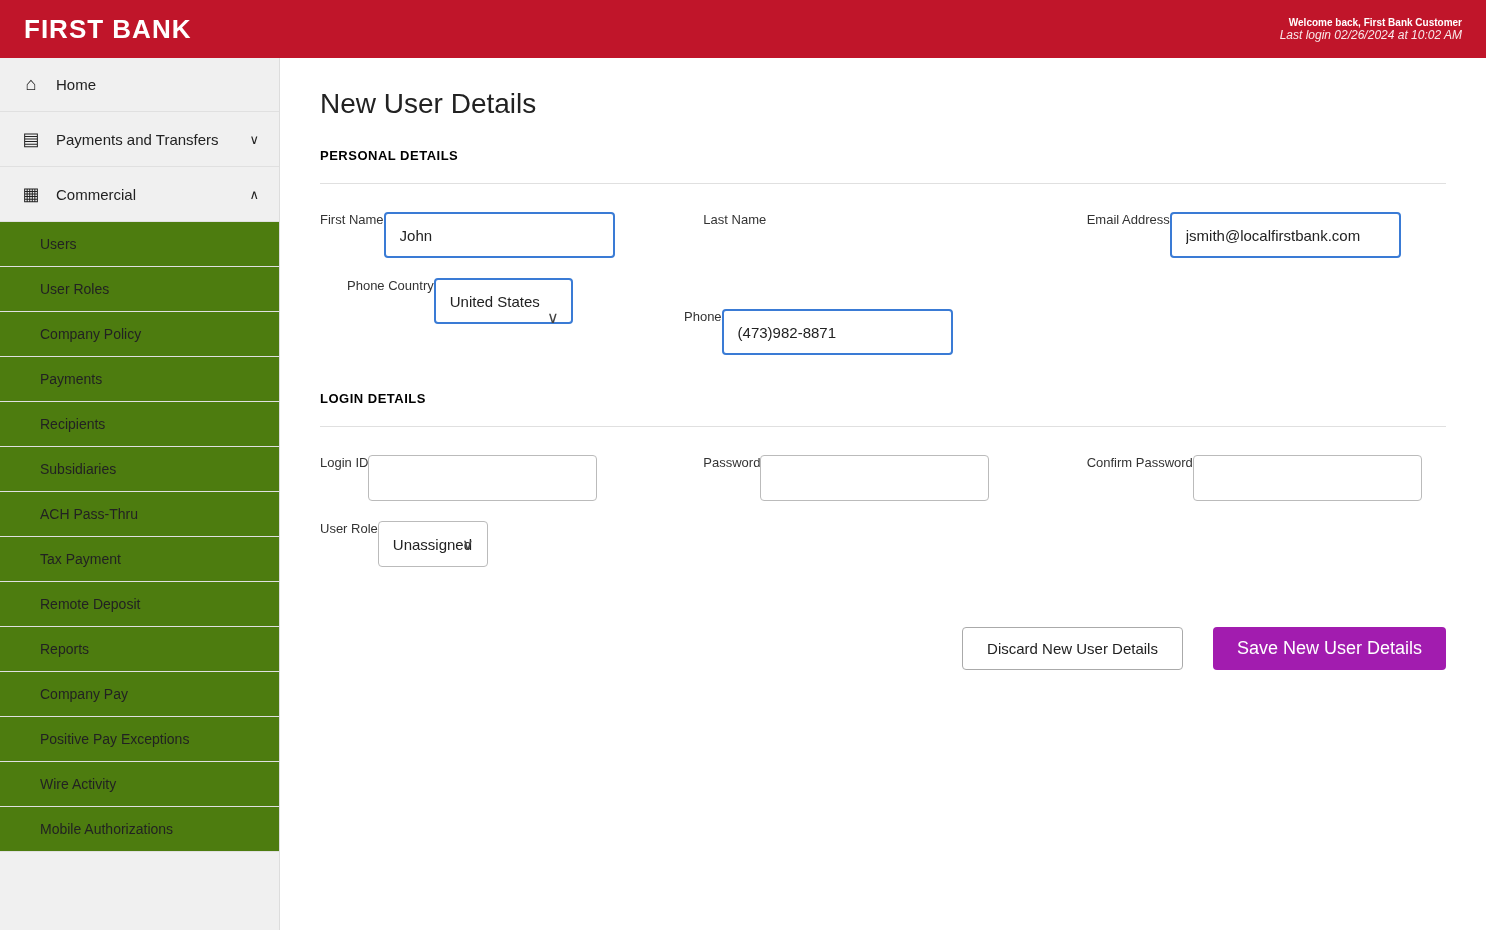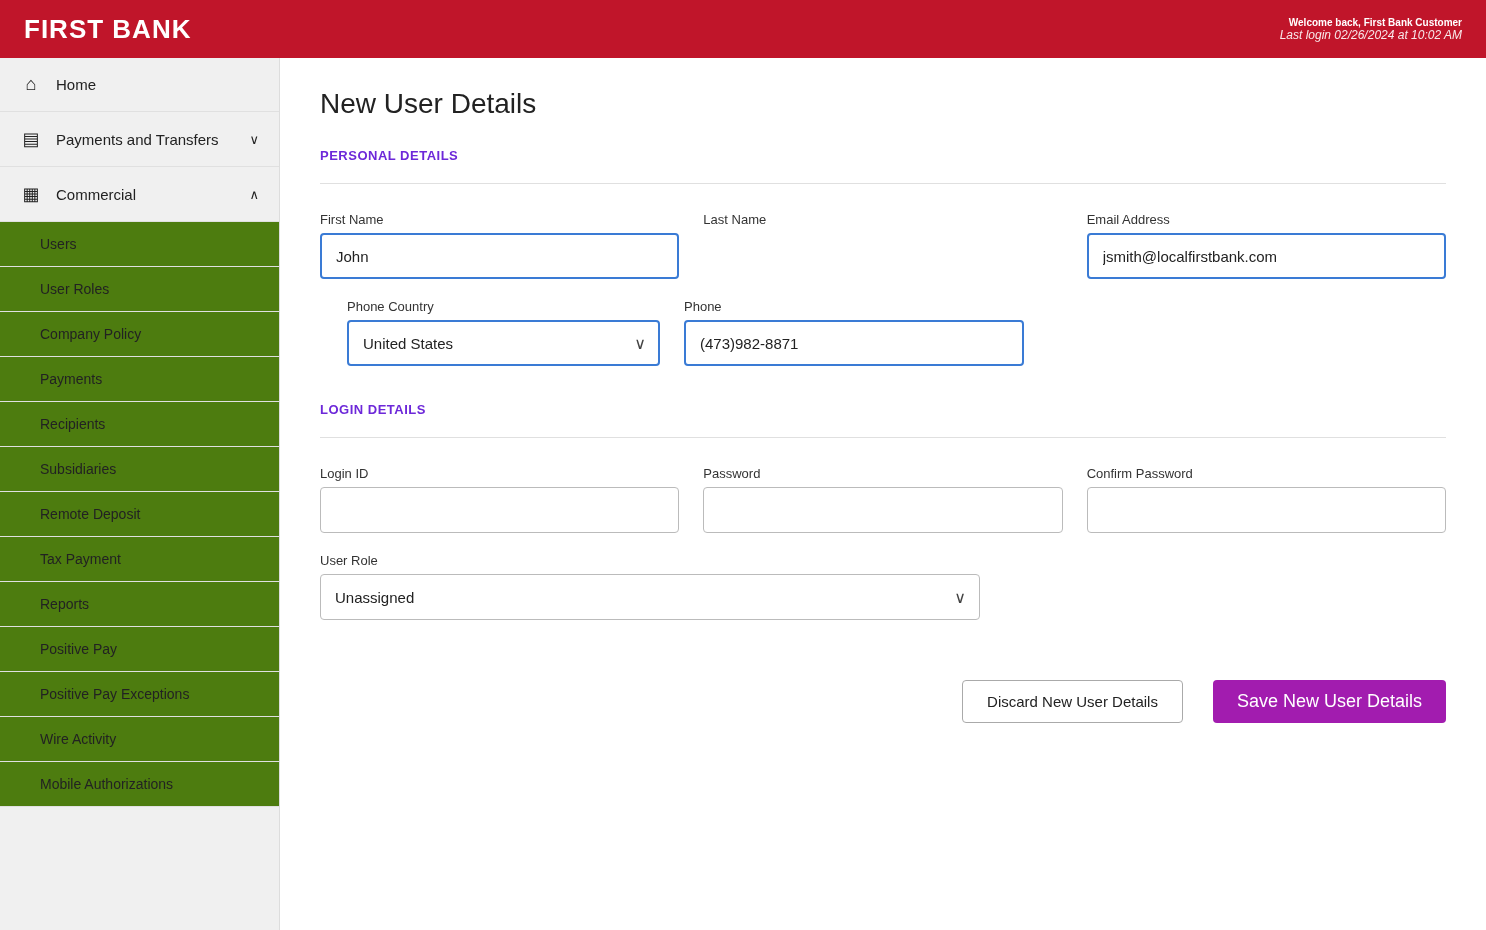--- a/index.html
+++ b/index.html
@@ -93,39 +93,39 @@
     .page-title {
       font-size: 28px;
       font-weight: 400;
       color: #222;
       margin-bottom: 28px;
     }
 
     .section-title {
       font-size: 13px;
       font-weight: 700;
-      color: #6d28d9;
+      color: #000000;
       letter-spacing: 0.5px;
       margin-bottom: 20px;
       text-transform: uppercase;
     }
 
     .form-section {
       margin-bottom: 36px;
     }
 
     .form-row {
       display: flex;
       gap: 24px;
       margin-bottom: 20px;
     }
 
     .form-group {
       display: flex;
-      flex-direction: column;
+      flex-direction: row;
       flex: 1;
     }
 
     .form-group label {
       font-size: 13px;
       font-weight: 500;
       color: #333;
       margin-bottom: 6px;
     }
 
@@ -271,30 +271,33 @@
     <div class="sidebar-sub-item">
       <span>Payments</span>
     </div>
     <div class="sidebar-sub-item">
       <span>Recipients</span>
     </div>
     <div class="sidebar-sub-item">
       <span>Subsidiaries</span>
     </div>
     <div class="sidebar-sub-item">
+      <span>ACH Pass-Thru</span>
+    </div>
+    <div class="sidebar-sub-item">
+      <span>Tax Payment</span>
+    </div>
+    <div class="sidebar-sub-item">
       <span>Remote Deposit</span>
     </div>
     <div class="sidebar-sub-item">
-      <span>Tax Payment</span>
-    </div>
-    <div class="sidebar-sub-item">
       <span>Reports</span>
     </div>
     <div class="sidebar-sub-item">
-      <span>Positive Pay</span>
+      <span>Company Pay</span>
     </div>
     <div class="sidebar-sub-item">
       <span>Positive Pay Exceptions</span>
     </div>
     <div class="sidebar-sub-item">
       <span>Wire Activity</span>
     </div>
     <div class="sidebar-sub-item">
       <span>Mobile Authorizations</span>
     </div>
@@ -326,21 +329,21 @@
           <label>Phone Country</label>
           <div class="select-wrapper">
             <select>
               <option value="US" selected="">United States</option>
               <option value="CA">Canada</option>
               <option value="GB">United Kingdom</option>
             </select>
             <span class="chevron-down">∨</span>
           </div>
         </div>
-        <div class="form-group" style="max-width: 340px;">
+        <div class="form-group" style="max-width: 340px; margin-top: 31px;">
           <label>Phone</label>
           <input type="text" class="form-input" value="(473)982-8871" style="">
         </div>
         <div class="form-group"></div>
       </div>
     </div>
 
     <div class="form-section">
       <div class="section-title">LOGIN DETAILS</div>
       <hr class="divider">

